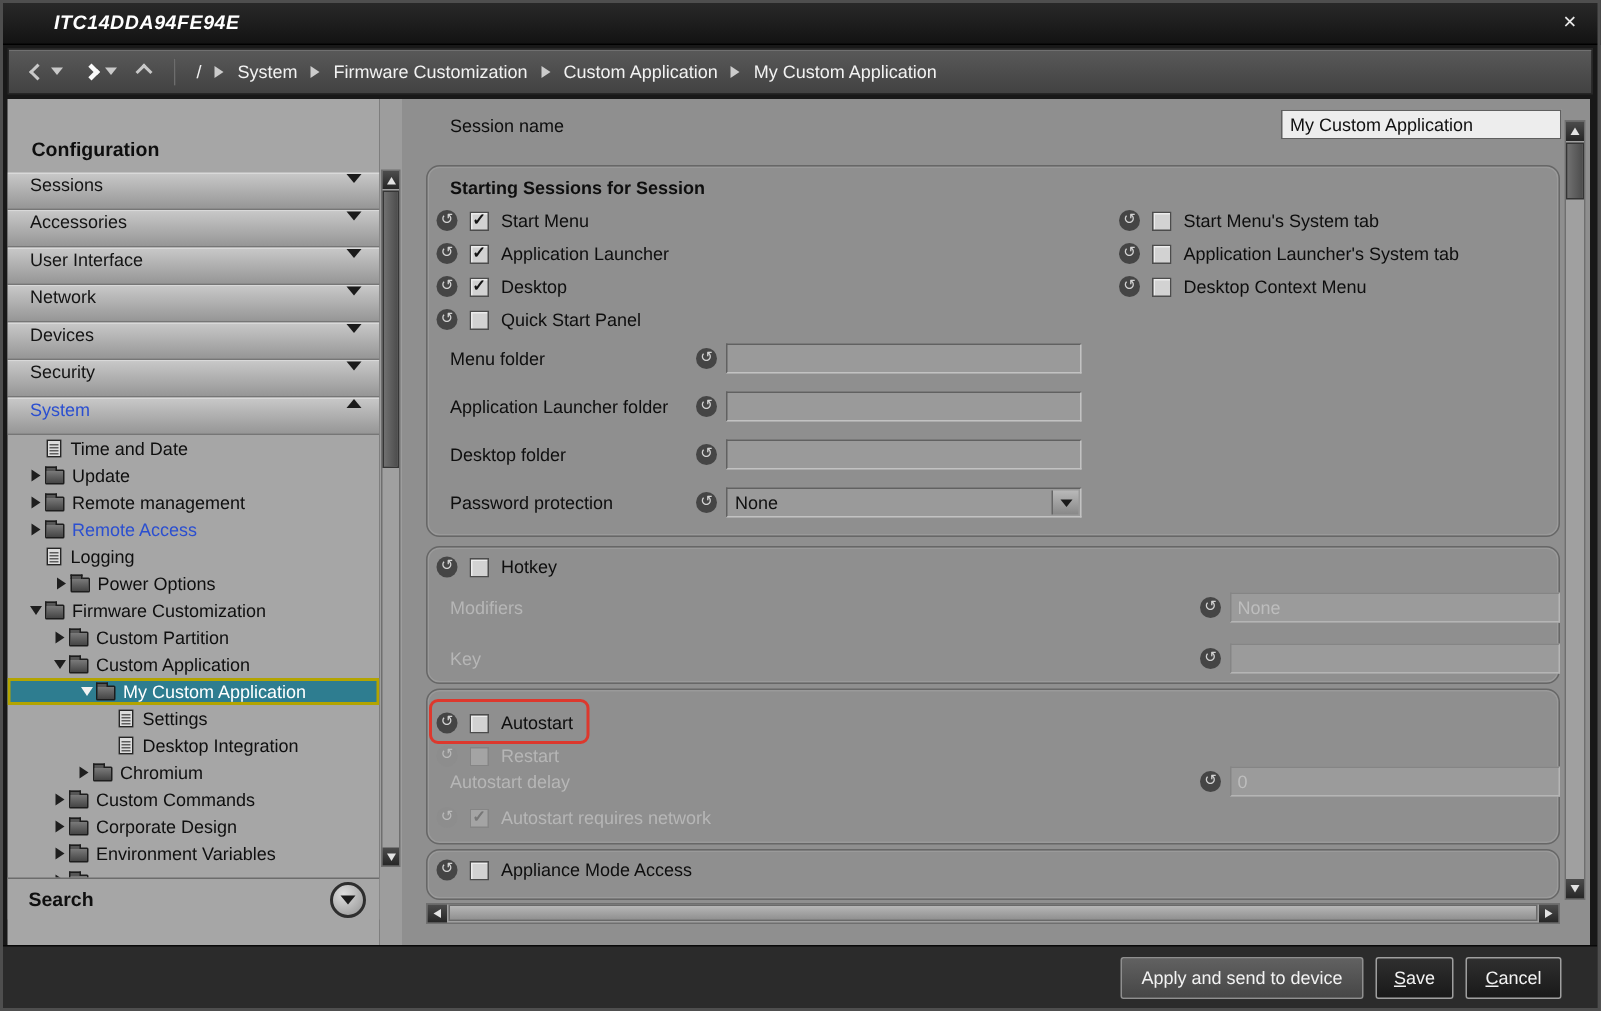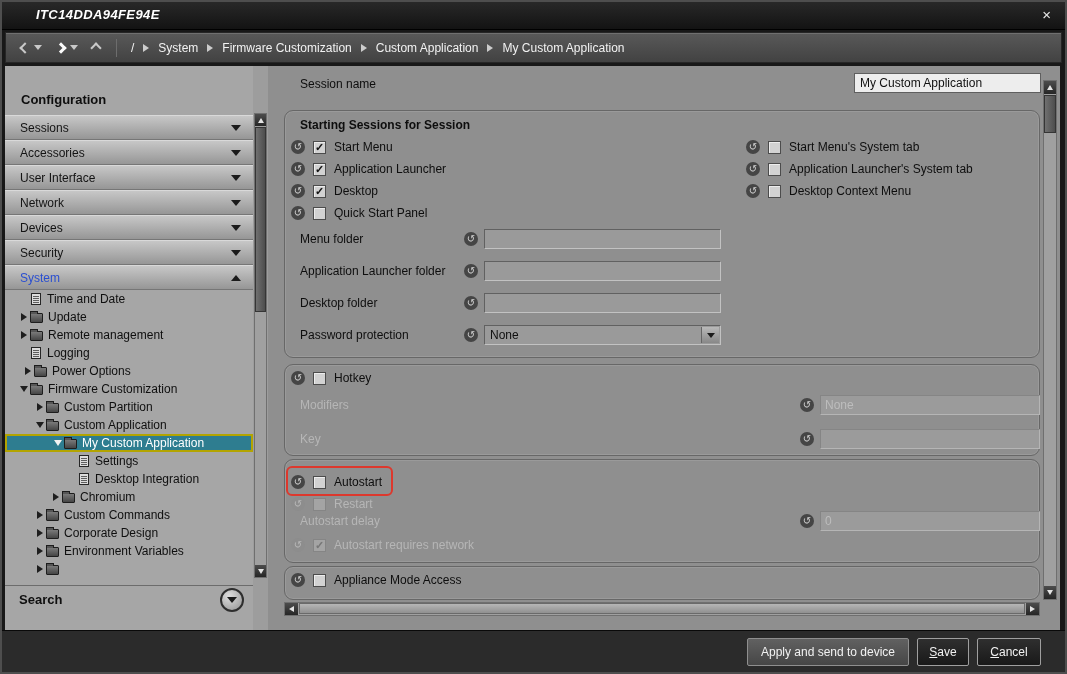--- a/index.html
+++ b/index.html
@@ -21,21 +21,21 @@
   .chev.up{transform:rotate(135deg);margin-left:14px;}
   .caret{width:0;height:0;border-left:4px solid transparent;border-right:4px solid transparent;border-top:5px solid #c9c9c9;display:inline-block;}
   .tsep{width:1px;height:18px;background:#2f2f2f;border-right:1px solid #6d6d6d;margin-left:16px;}
   #path{display:flex;align-items:center;gap:9px;margin-left:14px;font-size:12px;}
   .bsep{width:0;height:0;border-top:4px solid transparent;border-bottom:4px solid transparent;border-left:6px solid #cccccc;}
   .bitem{color:#f2f2f2;white-space:nowrap;}
 
   
   #sidebar{position:absolute;left:5px;top:66px;width:248px;height:564px;background:#a6a6a6;overflow:hidden;}
   #cfg-title{height:49px;padding:26px 0 0 16px;font-size:13px;font-weight:bold;color:#0e0e0e;}
-  .sec{height:25px;display:flex;align-items:center;background:linear-gradient(#c7c7c7,#969696);border-top:1px solid #d9d9d9;border-bottom:1px solid #767676;padding:0 12px 0 15px;font-size:12px;color:#141414;gap:16px;}
+  .sec{height:25px;display:flex;align-items:flex-start;background:linear-gradient(#c7c7c7,#969696);border-top:1px solid #d9d9d9;border-bottom:1px solid #767676;padding:0 12px 0 15px;font-size:12px;color:#141414;gap:16px;}
   .sec .spacer{margin-left:auto;}
   .tri-d{width:0;height:0;border-left:5px solid transparent;border-right:5px solid transparent;border-top:6px solid #1b1b1b;}
   .tri-u{width:0;height:0;border-left:5px solid transparent;border-right:5px solid transparent;border-bottom:6px solid #1b1b1b;}
   .sec.active{color:#2b4fd0;}
   .trow{height:18px;display:flex;align-items:center;font-size:12px;color:#0f0f0f;white-space:nowrap;}
   .tw{width:13px;display:flex;justify-content:center;flex:0 0 13px;}
   .a-col{width:0;height:0;border-top:4px solid transparent;border-bottom:4px solid transparent;border-left:6px solid #1e1e1e;}
   .a-exp{width:0;height:0;border-left:4px solid transparent;border-right:4px solid transparent;border-top:6px solid #1e1e1e;}
   .fol{width:13px;height:10px;background:linear-gradient(#7a7a7a,#454545);border:1px solid #1d1d1d;border-radius:1px;position:relative;margin:1px 5px 0 0;flex:0 0 13px;}
   .fol::before{content:"";position:absolute;left:-1px;top:-3px;width:6px;height:2px;background:#565656;border:1px solid #1d1d1d;border-bottom:none;}
@@ -168,25 +168,32 @@
       <span class="fol"></span>
       <span>Update</span>
     </div>
   <div class="trow" style="padding-left:12px">
       <span class="tw">
         <span class="a-col"></span>
       </span>
       <span class="fol"></span>
       <span>Remote management</span>
     </div>
+  <div class="trow link" style="padding-left:12px">
+      <span class="tw">
+        <span class="a-col"></span>
+      </span>
+      <span class="fol"></span>
+      <span>Remote Access</span>
+    </div>
   <div class="trow" style="padding-left:25px">
       <span class="doc"></span>
       <span>Logging</span>
     </div>
-  <div class="trow" style="padding-left:16px">
+  <div class="trow" style="padding-left:29px">
       <span class="tw">
         <span class="a-col"></span>
       </span>
       <span class="fol"></span>
       <span>Power Options</span>
     </div>
   <div class="trow" style="padding-left:12px">
       <span class="tw">
         <span class="a-exp"></span>
       </span>

